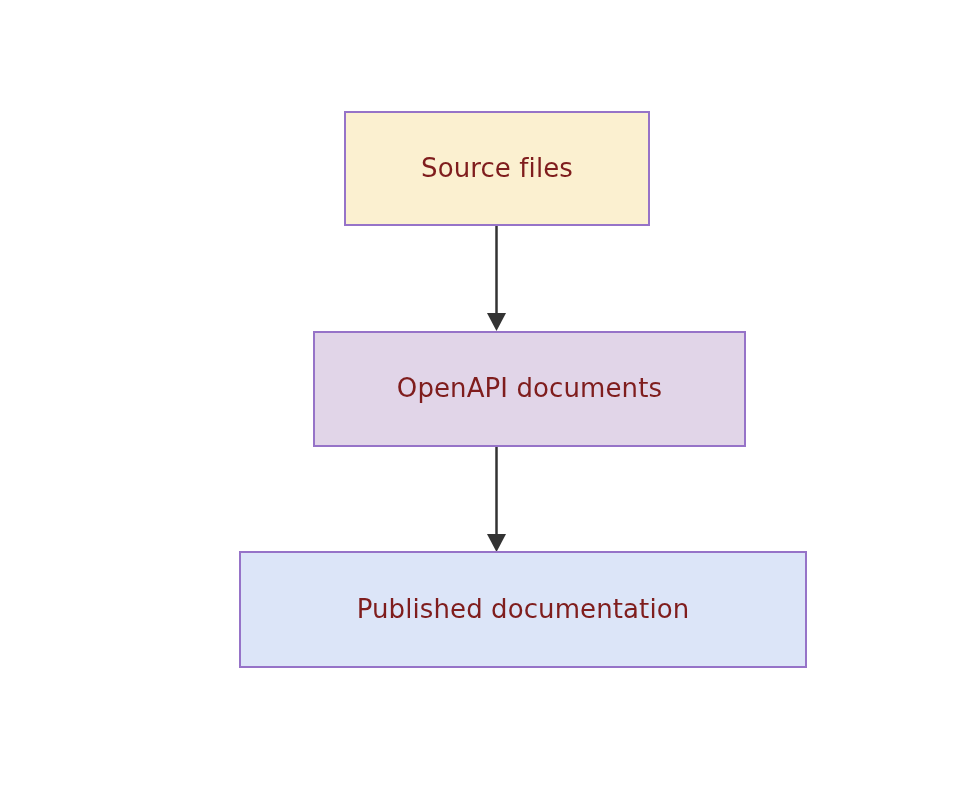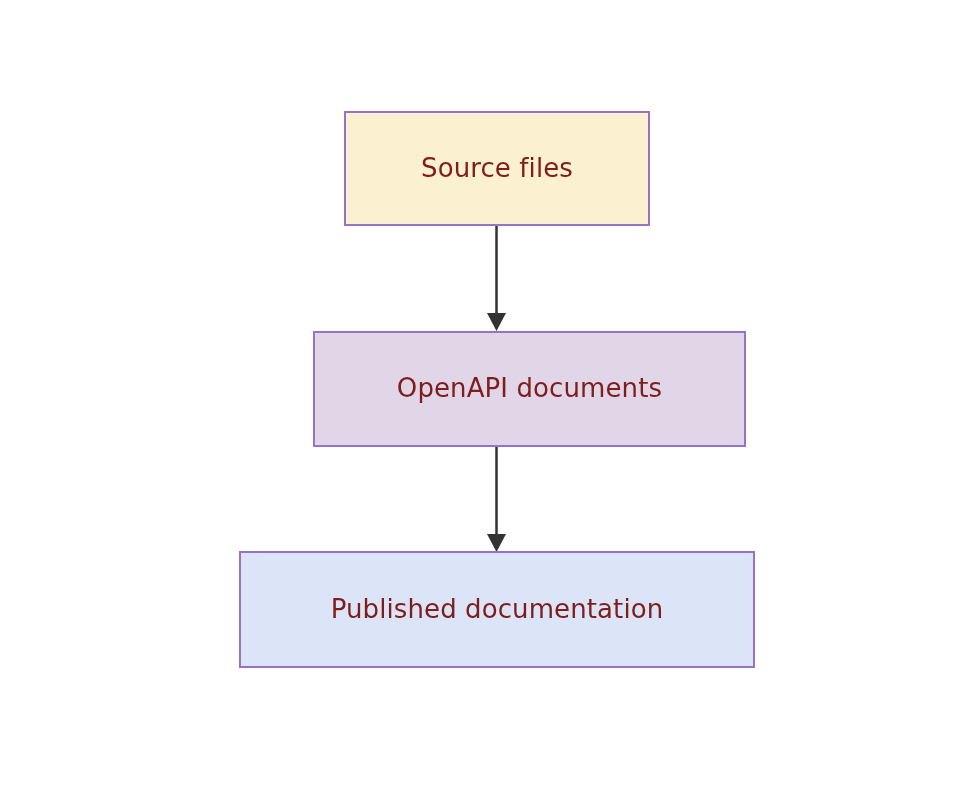--- a/index.html
+++ b/index.html
@@ -52,21 +52,21 @@
     top: 331px;
     width: 433px;
     height: 116px;
     background: #e1d5e8;
     border-color: #9673c8;
     margin-left: 32px;
   }
   #node-published-documentation {
     left: 239px;
     top: 551px;
-    width: 516px;
+    width: 568px;
     height: 117px;
     background: #dce5f8;
     border-color: #9673c8;
   }
   .edge-svg {
     position: absolute;
     left: 0;
     top: 0;
     width: 980px;
     height: 794px;

